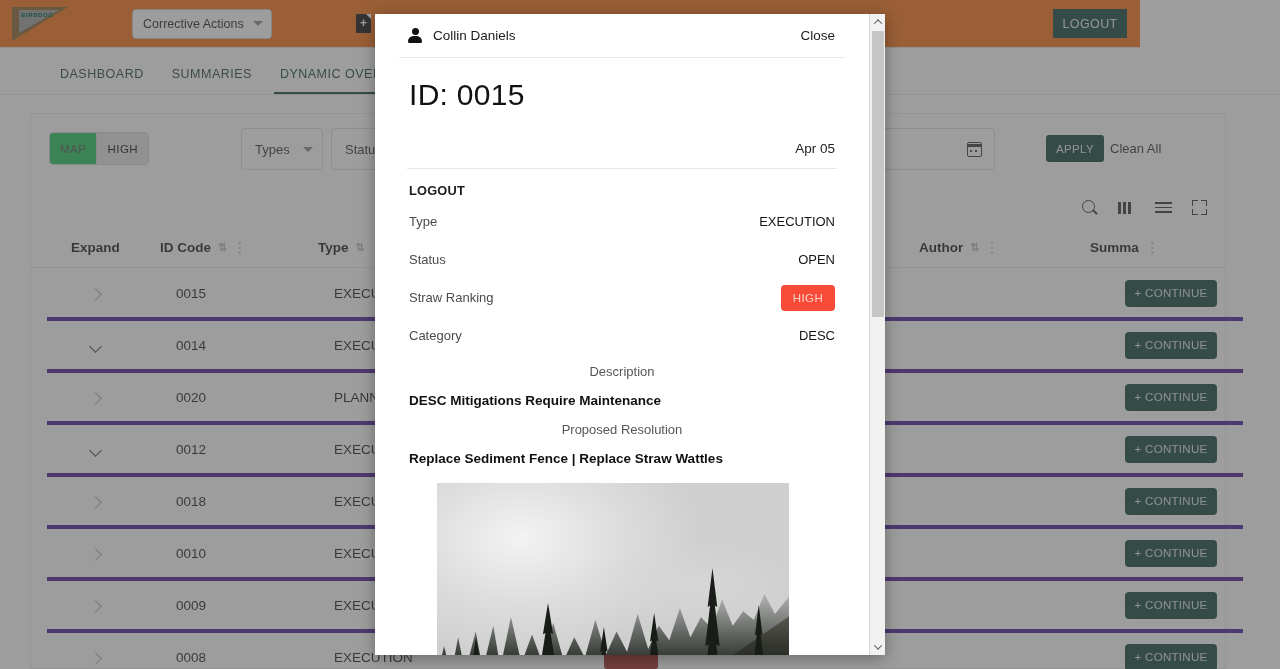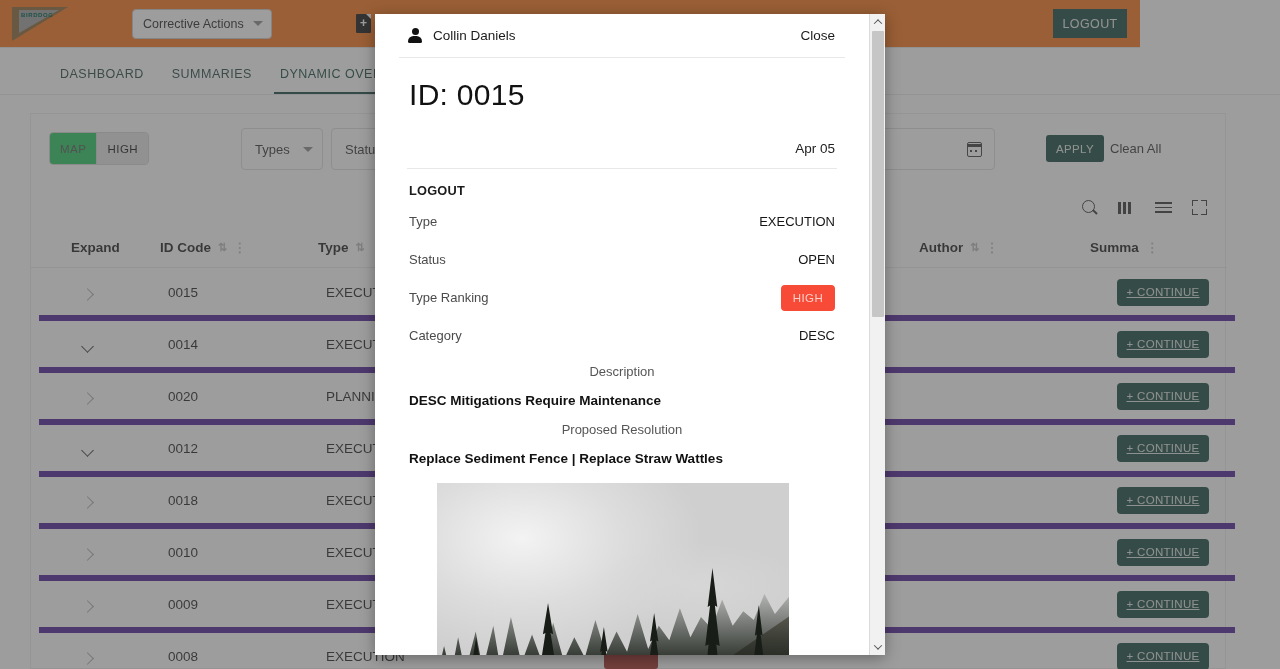--- a/index.html
+++ b/index.html
@@ -225,42 +225,41 @@
     display: flex; align-items: center;
   }
   .th {
     font-size: 13.5px; font-weight: 700; color: #1b1b1b;
     display: flex; align-items: center; gap: 7px;
   }
   .sort-ic { color: #b9b9b9; font-size: 11px; letter-spacing: -1px; }
   .dots-ic { color: #c3c3c3; font-size: 13px; line-height: 9px; width: 4px; }
 
   .trow {
-    position: absolute; left: 8px; width: 1196px; height: 52px;
-    border-bottom: 6px solid #4c1d95;
+    position: absolute; left: 16px; width: 1196px; height: 52px;
+    border-bottom: 4px solid #4c1d95;
     display: flex; align-items: center;
   }
   .chev {
     position: absolute; left: 44px;
     width: 9px; height: 9px;
     border-right: 1.6px solid #6e6e6e; border-bottom: 1.6px solid #6e6e6e;
   }
   .chev.right { transform: rotate(-45deg); border-color: #a9a9a9; }
   .chev.down  { transform: rotate(45deg); border-color: #3a3a3a; }
   .cell-id   { position: absolute; left: 129px; font-size: 13.5px; color: #1b1b1b; }
   .cell-type { position: absolute; left: 287px; font-size: 13.5px; color: #1b1b1b; }
   .cont-btn {
     position: absolute; left: 1078px;
     width: 92px; height: 27px;
     background: #14463c; color: #dbe3e0;
     font-size: 11.5px; letter-spacing: .3px;
     border-radius: 4px; border: none;
     display: flex; align-items: center; justify-content: center;
     font-family: "Liberation Sans", sans-serif;
-    text-decoration: underline;
   }
 
   .red-btn {
     position: absolute; left: 604px; top: 647px;
     width: 54px; height: 22px;
     background: #9f2b22; border-radius: 3px;
   }
 
   
   #dim {
@@ -579,21 +578,21 @@
 
     <div class="m-row">
       <span class="k">Type</span>
       <span class="v">EXECUTION</span>
     </div>
     <div class="m-row">
       <span class="k">Status</span>
       <span class="v">OPEN</span>
     </div>
     <div class="m-row">
-      <span class="k">Type Ranking</span>
+      <span class="k">Straw Ranking</span>
       <span class="risk-pill">HIGH</span>
     </div>
     <div class="m-row">
       <span class="k">Category</span>
       <span class="v">DESC</span>
     </div>
 
     <div class="m-center-label">Description</div>
     <div class="m-body-text">DESC Mitigations Require Maintenance</div>
 

